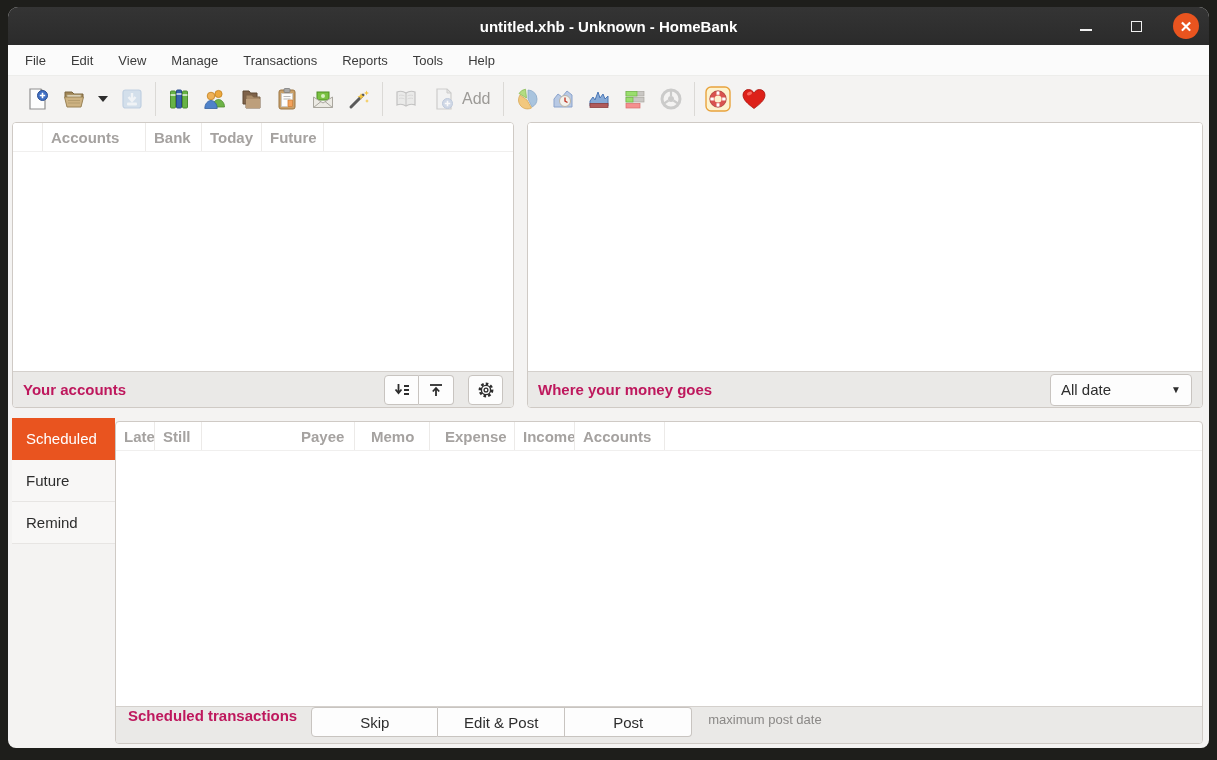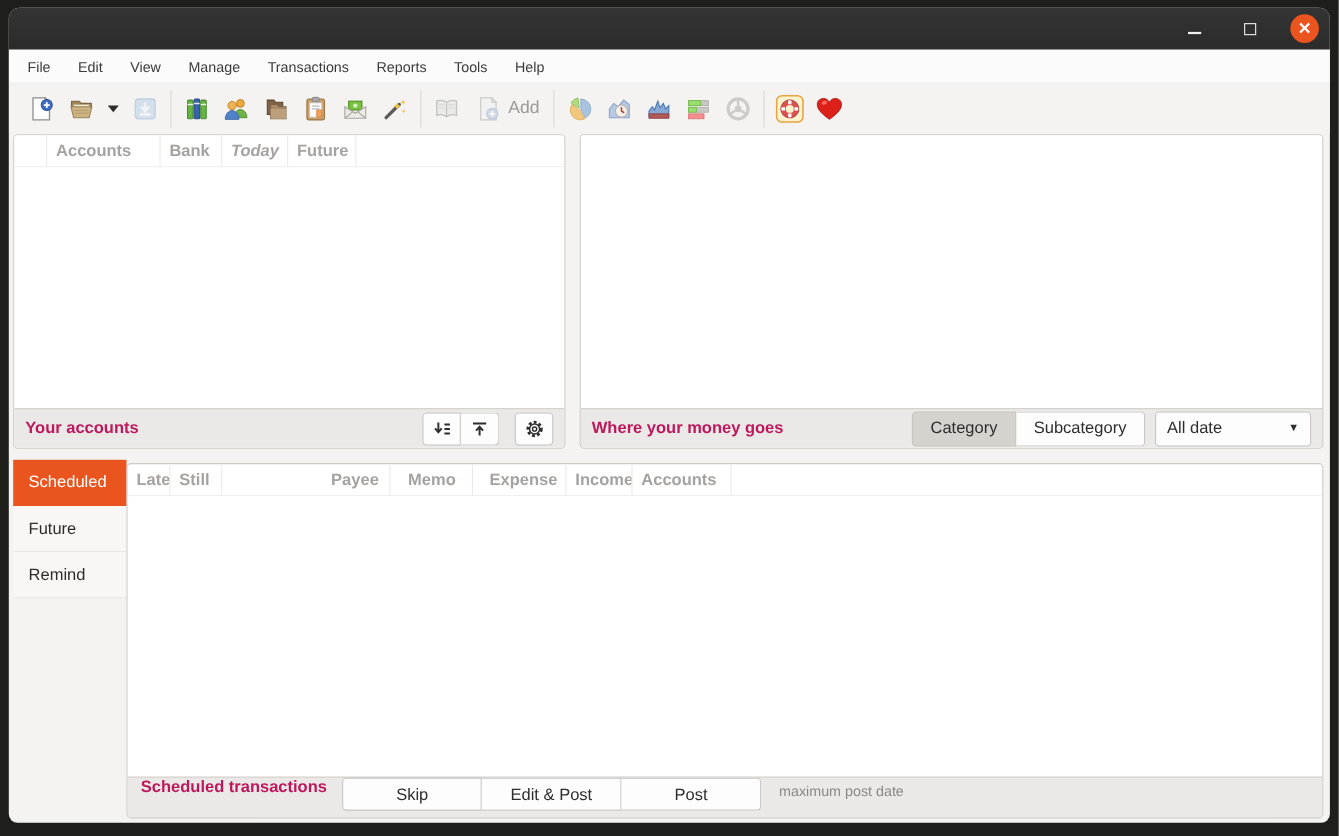--- a/index.html
+++ b/index.html
@@ -138,20 +138,21 @@
   .action-group .action-btn + .action-btn { border-left: none; }
   .action-group .action-btn:last-child { border-radius: 0 4px 4px 0; }
   .footer-note { margin-left: 16px; font-size: 13px; color: #8a8886; align-self: flex-start; padding-top: 5px; }
 </style>
 </head>
 <body>
 
 <div class="window">
 
   <div class="titlebar">
+    <div class="title">untitled.xhb - Unknown - HomeBank</div>
     <div class="win-controls">
       <div class="wc-btn">
           <div class="wc-min-glyph"></div>
         </div>
       <div class="wc-btn">
           <div class="wc-max-glyph"></div>
         </div>
       <div class="wc-btn wc-close">
           <span class="wc-close-x">✕</span>
         </div>
@@ -320,21 +321,21 @@
   </div>
 
   <div class="top-row">
 
     <div class="panel panel-left">
       <div class="panel-body">
         <div class="cols-header">
           <div class="col-h" style="width:30px;"></div>
           <div class="col-h" style="width:103px;">Accounts</div>
           <div class="col-h" style="width:56px;">Bank</div>
-          <div class="col-h" style="width:60px;font-style:italic;">Today</div>
+          <div class="col-h" style="width:60px;">Today</div>
           <div class="col-h" style="width:62px;">Future</div>
           <div class="col-h" style="flex:1;border-right:none;"></div>
         </div>
       </div>
       <div class="panel-footer">
         <span class="footer-label">Your accounts</span>
         <div class="flex-spacer"></div>
         <div class="btn-group">
           <div class="sm-btn">
             <svg width="16" height="14" viewBox="0 0 16 14">
@@ -358,24 +359,20 @@
           </svg>
         </div>
       </div>
     </div>
 
     <div class="panel panel-right">
       <div class="panel-body"></div>
       <div class="panel-footer">
         <span class="footer-label">Where your money goes</span>
         <div class="flex-spacer"></div>
-        <div class="toggle-group">
-          <div class="toggle-btn active">Category</div>
-          <div class="toggle-btn">Subcategory</div>
-        </div>
         <div class="dropdown">
           <span>All date</span>
           <span class="dd-caret">▼</span>
         </div>
       </div>
     </div>
 
   </div>
 
   <div class="bottom-row">

